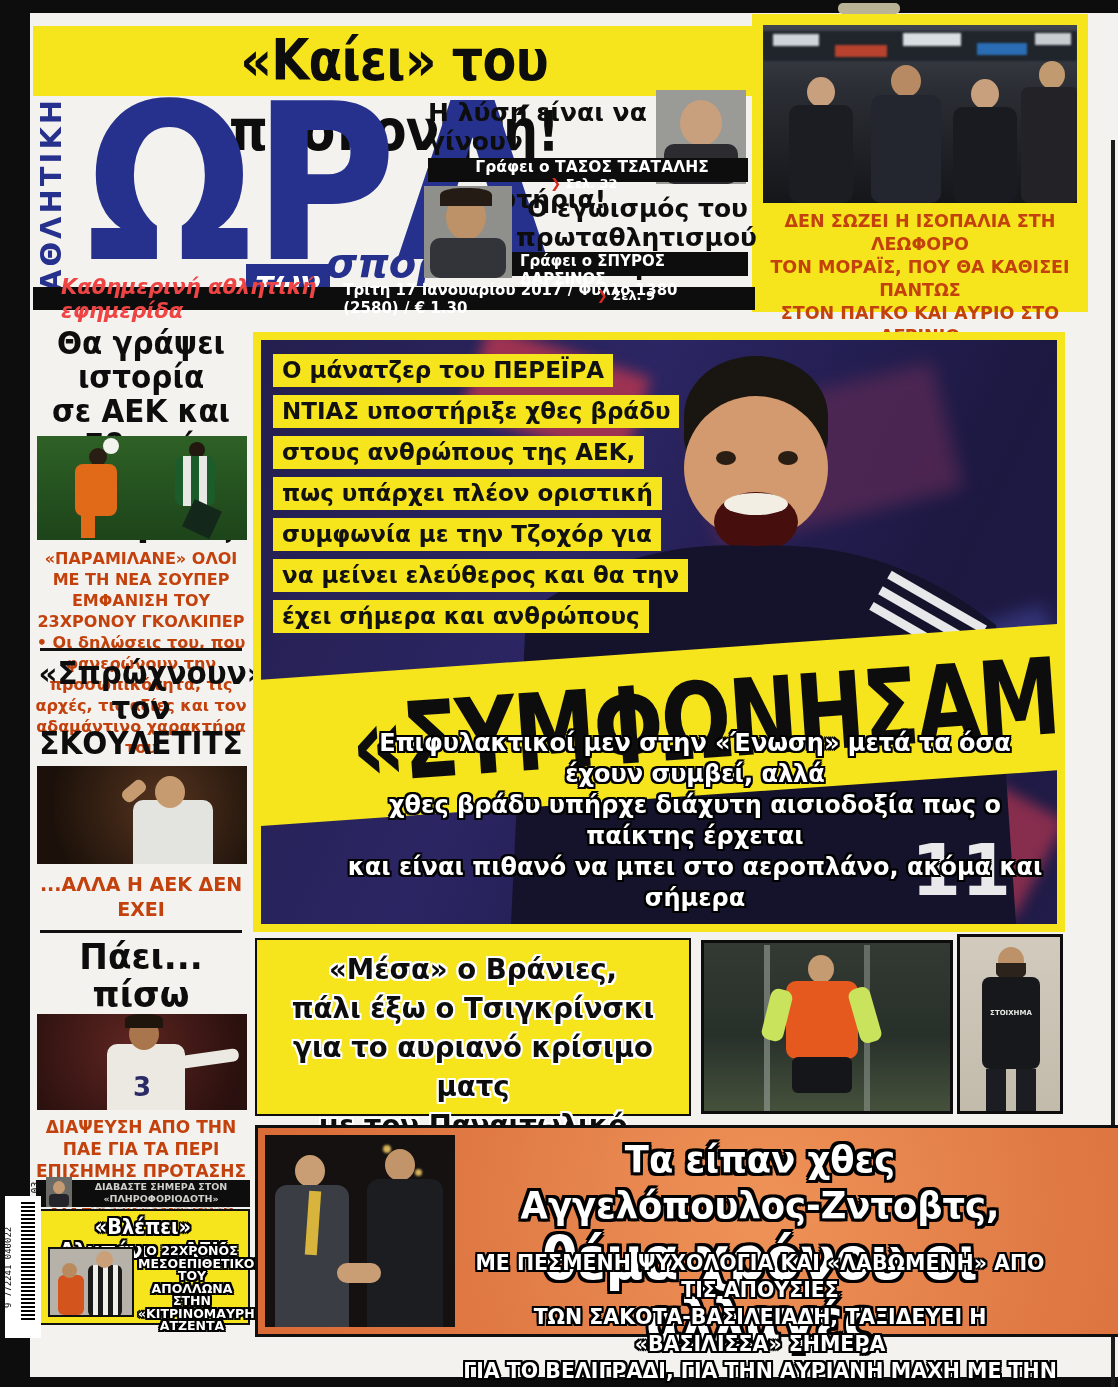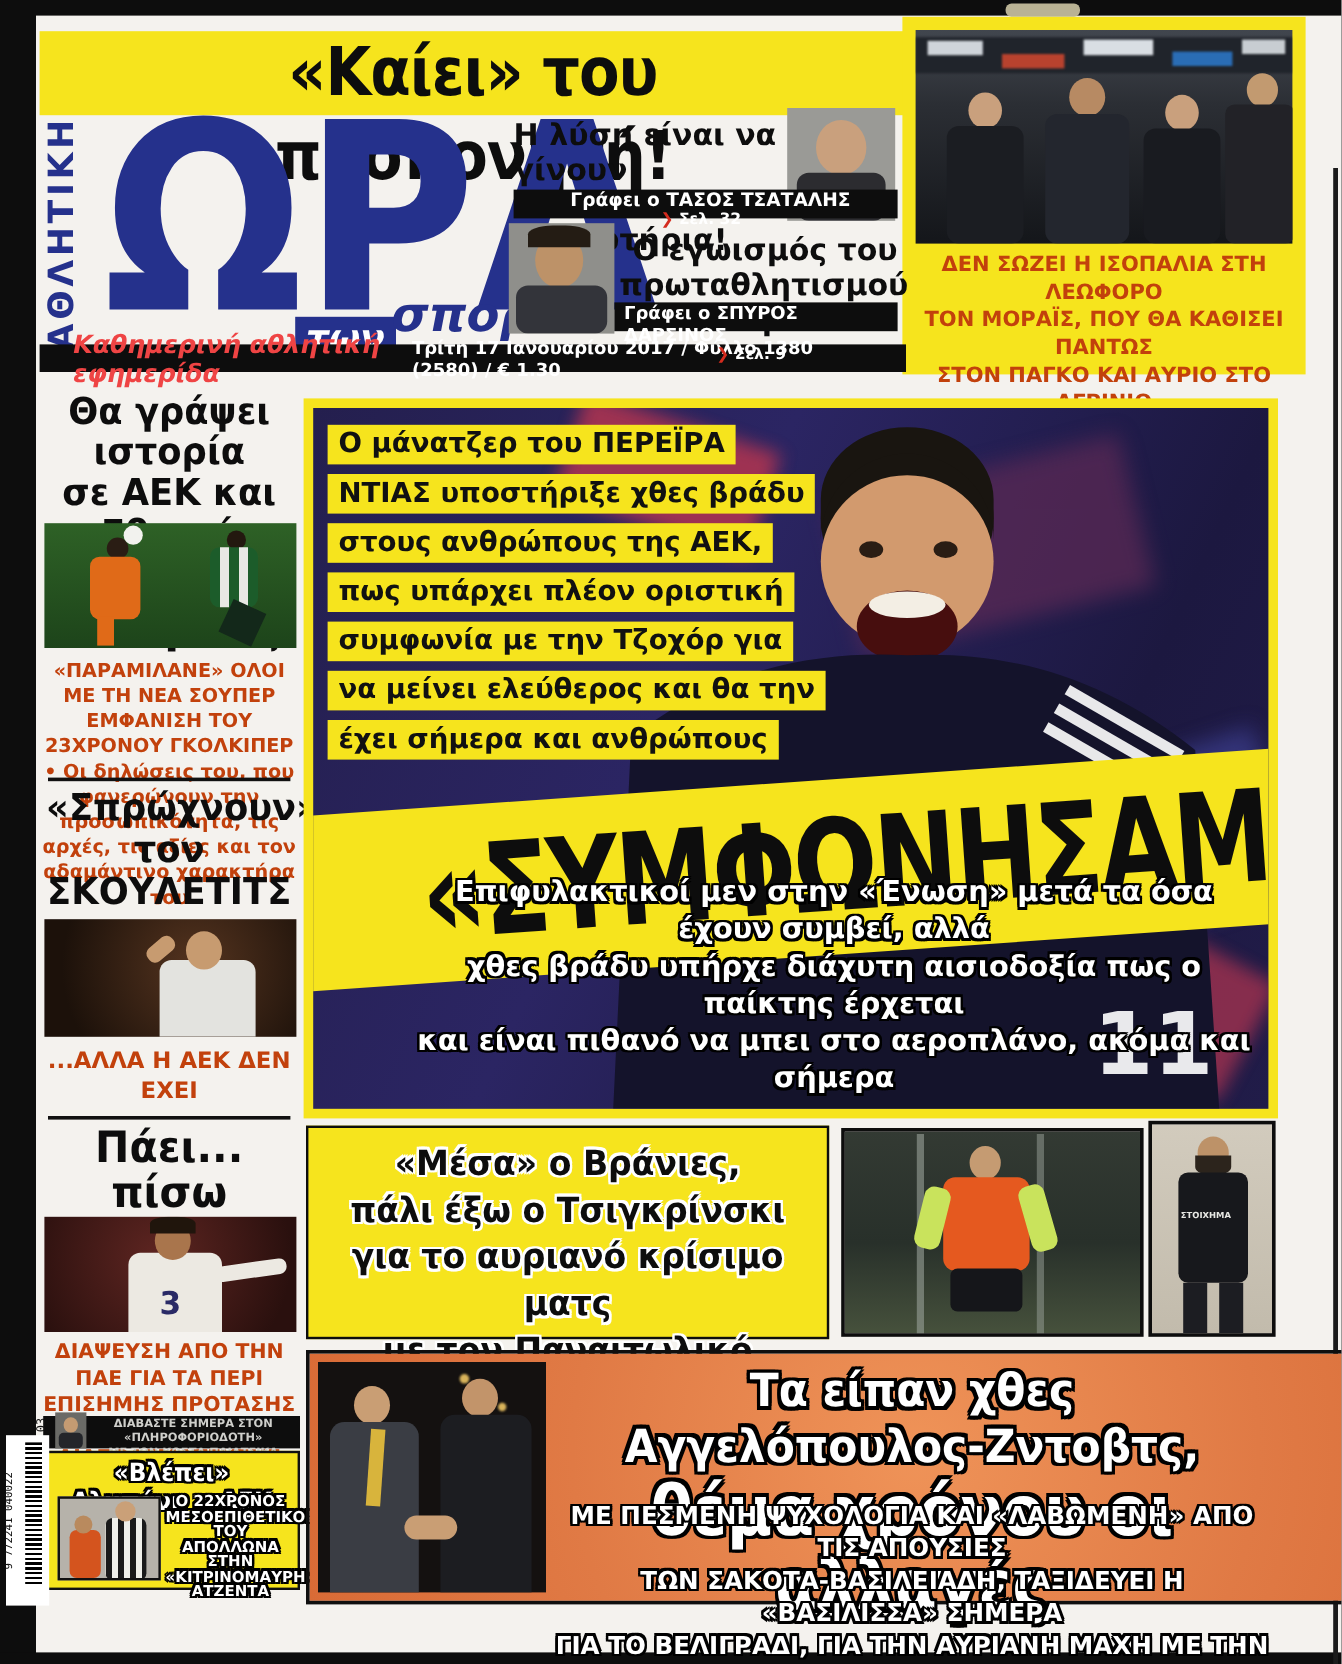--- a/index.html
+++ b/index.html
@@ -272,21 +272,21 @@
     <div class="abs" style="left:62px;top:46px;width:22px;height:52px;background:#c9e35c;transform:rotate(14deg);border-radius:8px;"></div>
     <div class="abs" style="left:150px;top:44px;width:22px;height:56px;background:#c9e35c;transform:rotate(-16deg);border-radius:8px;"></div>
     <div class="abs" style="left:88px;top:114px;width:60px;height:36px;background:#15161a;border-radius:6px;"></div>
   </div>
 
   <div class="abs photo" style="left:957px;top:934px;width:106px;height:180px;border:3px solid #0d0d0d;box-sizing:border-box;
        background:linear-gradient(#d2cbbd 0%,#c2bbac 100%);">
     <div class="fig-head" style="left:38px;top:10px;width:26px;height:28px;background:#bd9268;"></div>
     <div class="abs" style="left:36px;top:26px;width:30px;height:16px;background:#2c241c;border-radius:0 0 40% 40%;"></div>
     <div class="abs" style="left:22px;top:40px;width:58px;height:92px;background:#17181c;border-radius:8px;"></div>
-    <div class="abs" style="left:24px;top:72px;width:54px;text-align:left;color:#e8e8e4;font-weight:700;font-size:7px;">ΣΤΟΙΧΗΜΑ</div>
+    <div class="abs" style="left:24px;top:72px;width:54px;text-align:center;color:#e8e8e4;font-weight:700;font-size:7px;">ΣΤΟΙΧΗΜΑ</div>
     <div class="abs" style="left:26px;top:132px;width:20px;height:42px;background:#1c1d22;"></div>
     <div class="abs" style="left:56px;top:132px;width:20px;height:42px;background:#1c1d22;"></div>
   </div>
 
   <div class="abs" style="left:255px;top:1125px;width:924px;height:212px;border:3px solid #0f0f0f;box-sizing:border-box;
        background:radial-gradient(circle at 55% 40%,#ef9358 0%,#e07a45 55%,#d96b36 100%);">
     <div class="abs photo" style="left:7px;top:7px;width:190px;height:192px;background:#141110;">
       <div class="abs" style="left:118px;top:10px;width:8px;height:8px;border-radius:50%;background:#d8b35a;filter:blur(1px);"></div>
       <div class="abs" style="left:150px;top:34px;width:7px;height:7px;border-radius:50%;background:#d8b35a;filter:blur(1px);"></div>
       <div class="abs" style="left:134px;top:64px;width:6px;height:6px;border-radius:50%;background:#c9a24e;filter:blur(1px);"></div>

